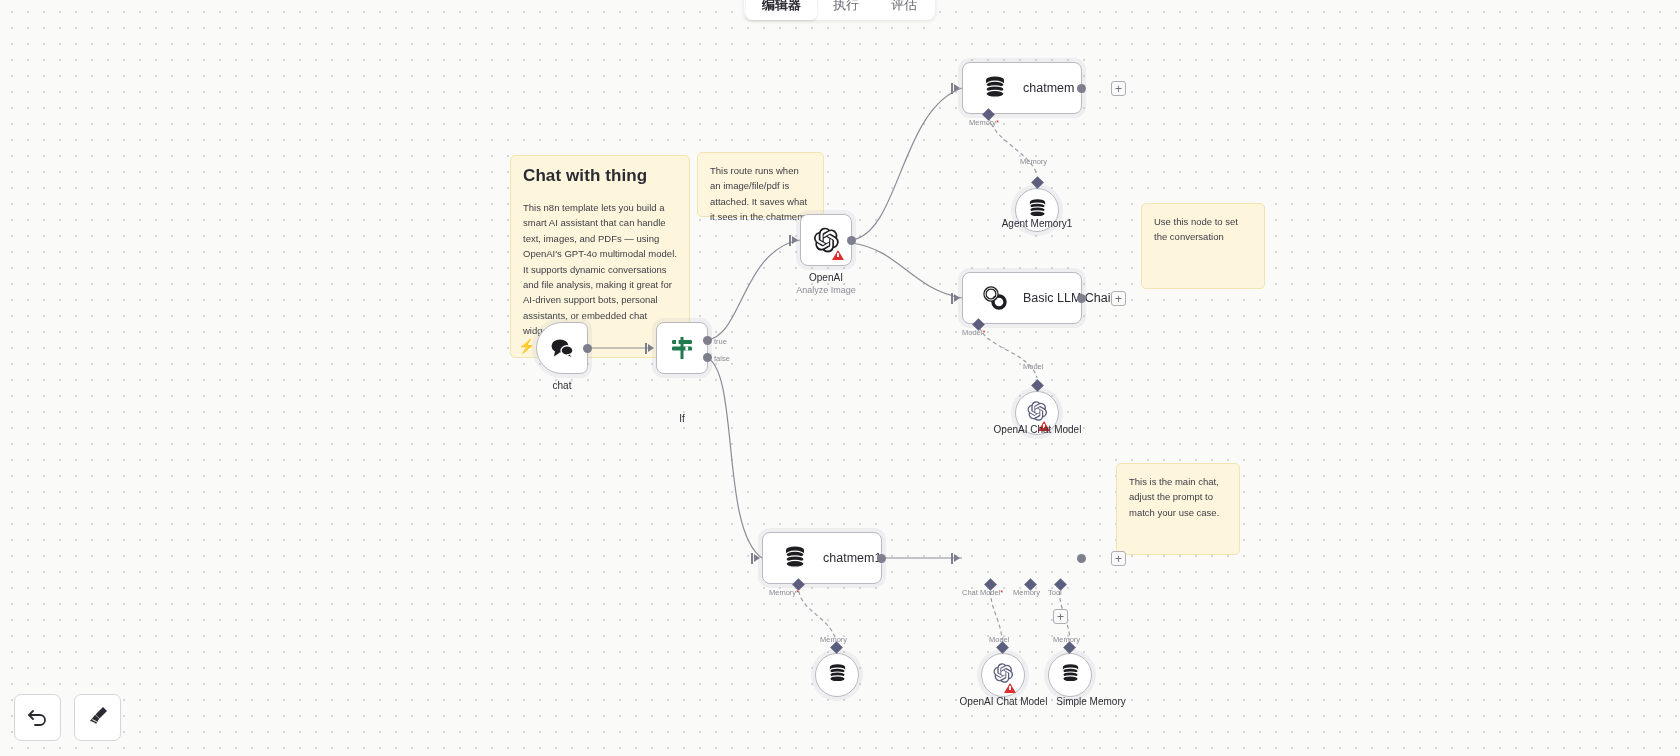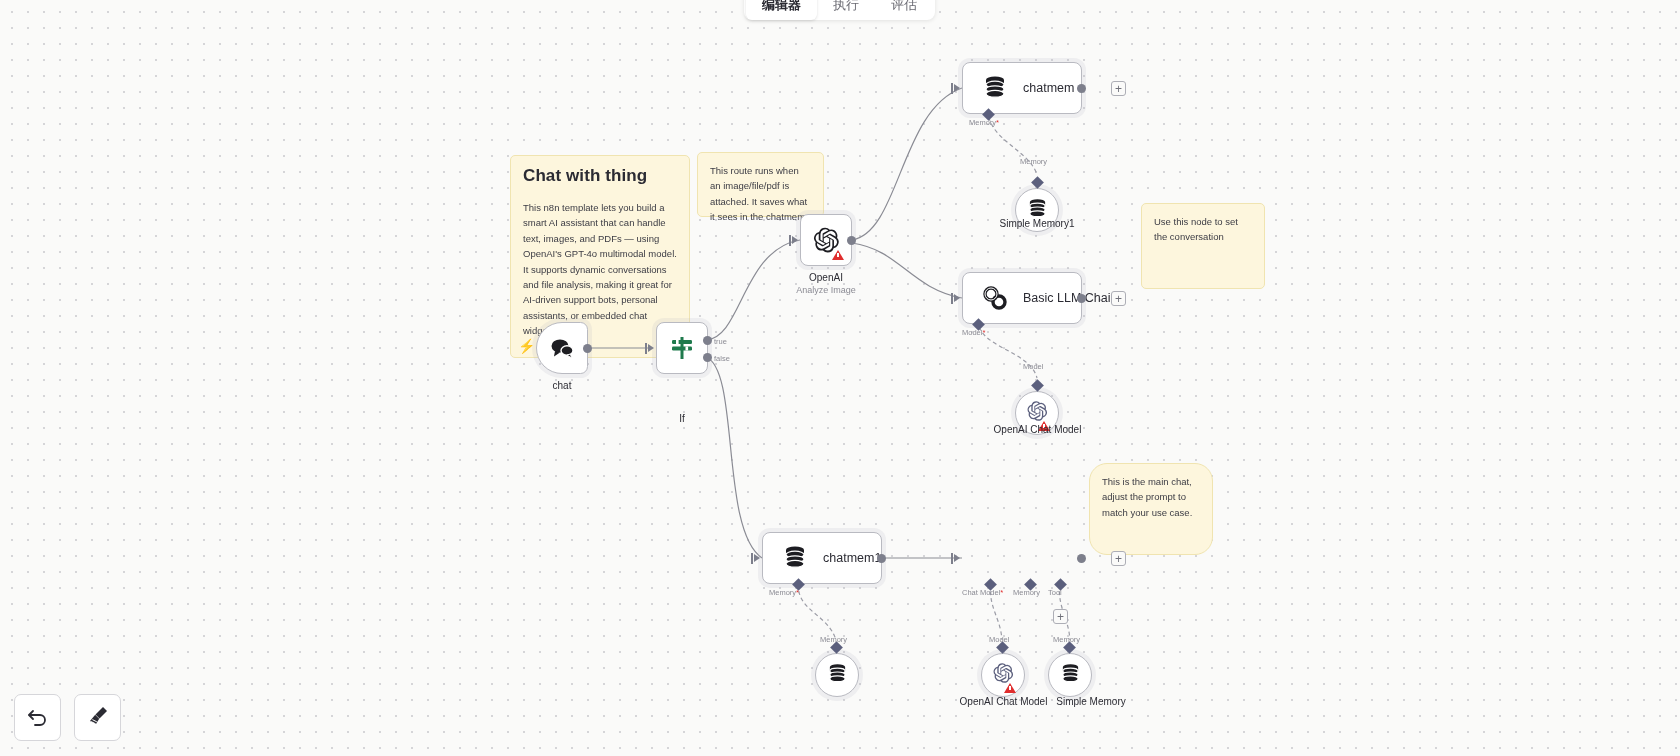--- a/index.html
+++ b/index.html
@@ -286,21 +286,21 @@
 
   <div class="sticky" style="left:697px; top:152px; width:127px; height:65px;">
     <div class="st-body">This route runs when an image/file/pdf is attached. It saves what it sees in the chatmem</div>
   </div>
 
   <div class="sticky" style="left:1141px; top:203px; width:124px; height:86px;">
     <div class="st-body">Use this node to set the conversation</div>
   </div>
 
 
-  <div class="sticky" style="left:1089px; top:463px; width:124px; height:92px;border-radius:18px;">
+  <div class="sticky" style="left:1116px; top:463px; width:124px; height:92px;">
     <div class="st-body">This is the main chat, adjust the prompt to match your use case.</div>
   </div>
 
   <div class="bolt" style="left:518px; top:338px;">⚡</div>
   <div class="node trigger square" style="left:536px; top:322px; width:52px; height:52px;">
     <div class="nicon">
       <svg width="26" height="22" viewBox="0 0 26 22">
         <ellipse cx="11" cy="9" rx="8.5" ry="6.6" fill="#1d1d22"></ellipse>
         <path d="M6 14 L5 19.5 L11 15.6 Z" fill="#1d1d22"></path>
         <ellipse cx="18" cy="13.5" rx="6" ry="4.7" fill="#1d1d22" stroke="#ffffff" stroke-width="1.4"></ellipse>
@@ -369,21 +369,21 @@
     <span>
       <svg width="21" height="22" viewBox="0 0 24 26">
         <ellipse cx="12" cy="6" rx="9" ry="3.4" fill="#1d1d22"></ellipse>
         <rect x="3" y="6" width="18" height="4.5" fill="#1d1d22"></rect>
         <ellipse cx="12" cy="10.6" rx="9" ry="3.4" fill="#1d1d22" stroke="#fff" stroke-width="1.3"></ellipse>
         <ellipse cx="12" cy="15.2" rx="9" ry="3.4" fill="#1d1d22" stroke="#fff" stroke-width="1.3"></ellipse>
         <ellipse cx="12" cy="19.8" rx="9" ry="3.4" fill="#1d1d22" stroke="#fff" stroke-width="1.3"></ellipse>
       </svg>
     </span>
   </div>
-  <div class="node-caption" style="left:982px; top:218px; width:110px;">Simple Memory1</div>
+  <div class="node-caption" style="left:982px; top:218px; width:110px;">Agent Memory1</div>
 
   <div class="port-bar" style="left:951px; top:293px;"></div>
   <div class="port-arrow" style="left:954px; top:294px;"></div>
   <div class="node" style="left:962px; top:272px; width:120px; height:52px;">
     <div class="nicon">
       <svg width="26" height="26" viewBox="0 0 26 26">
         <circle cx="9" cy="9" r="6" fill="none" stroke="#1d1d22" stroke-width="3.4"></circle>
         <circle cx="17" cy="17" r="6" fill="none" stroke="#1d1d22" stroke-width="3.4"></circle>
         <circle cx="9" cy="9" r="6" fill="none" stroke="#ffffff" stroke-width="1"></circle>
       </svg>

